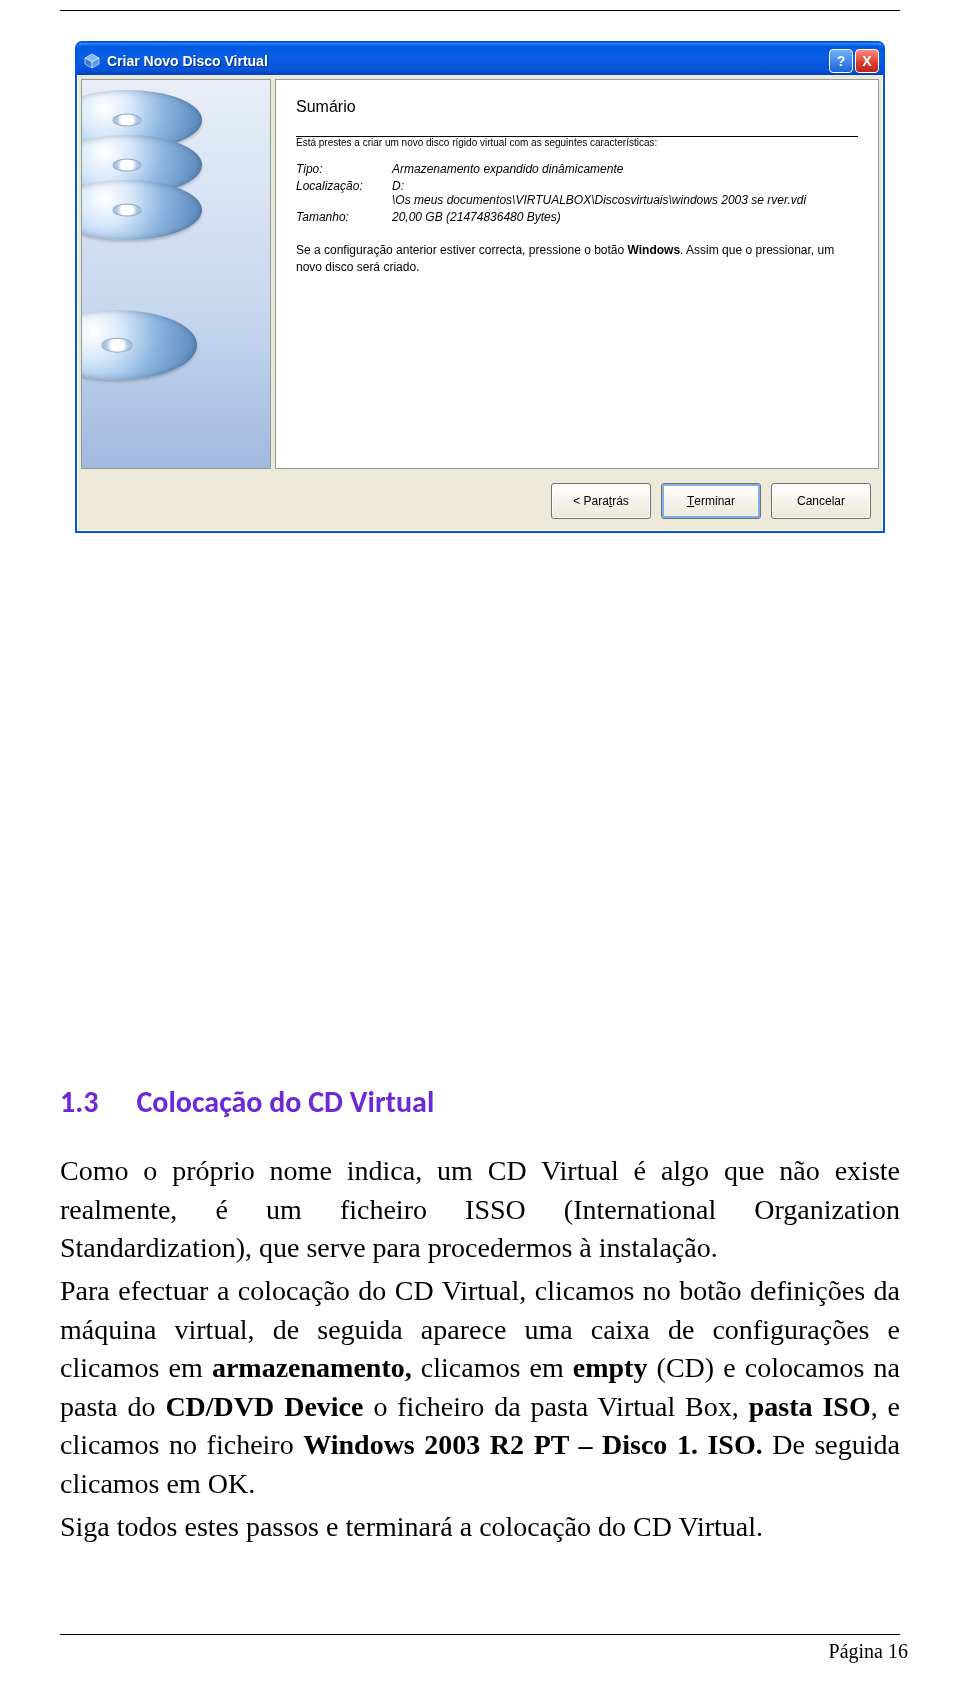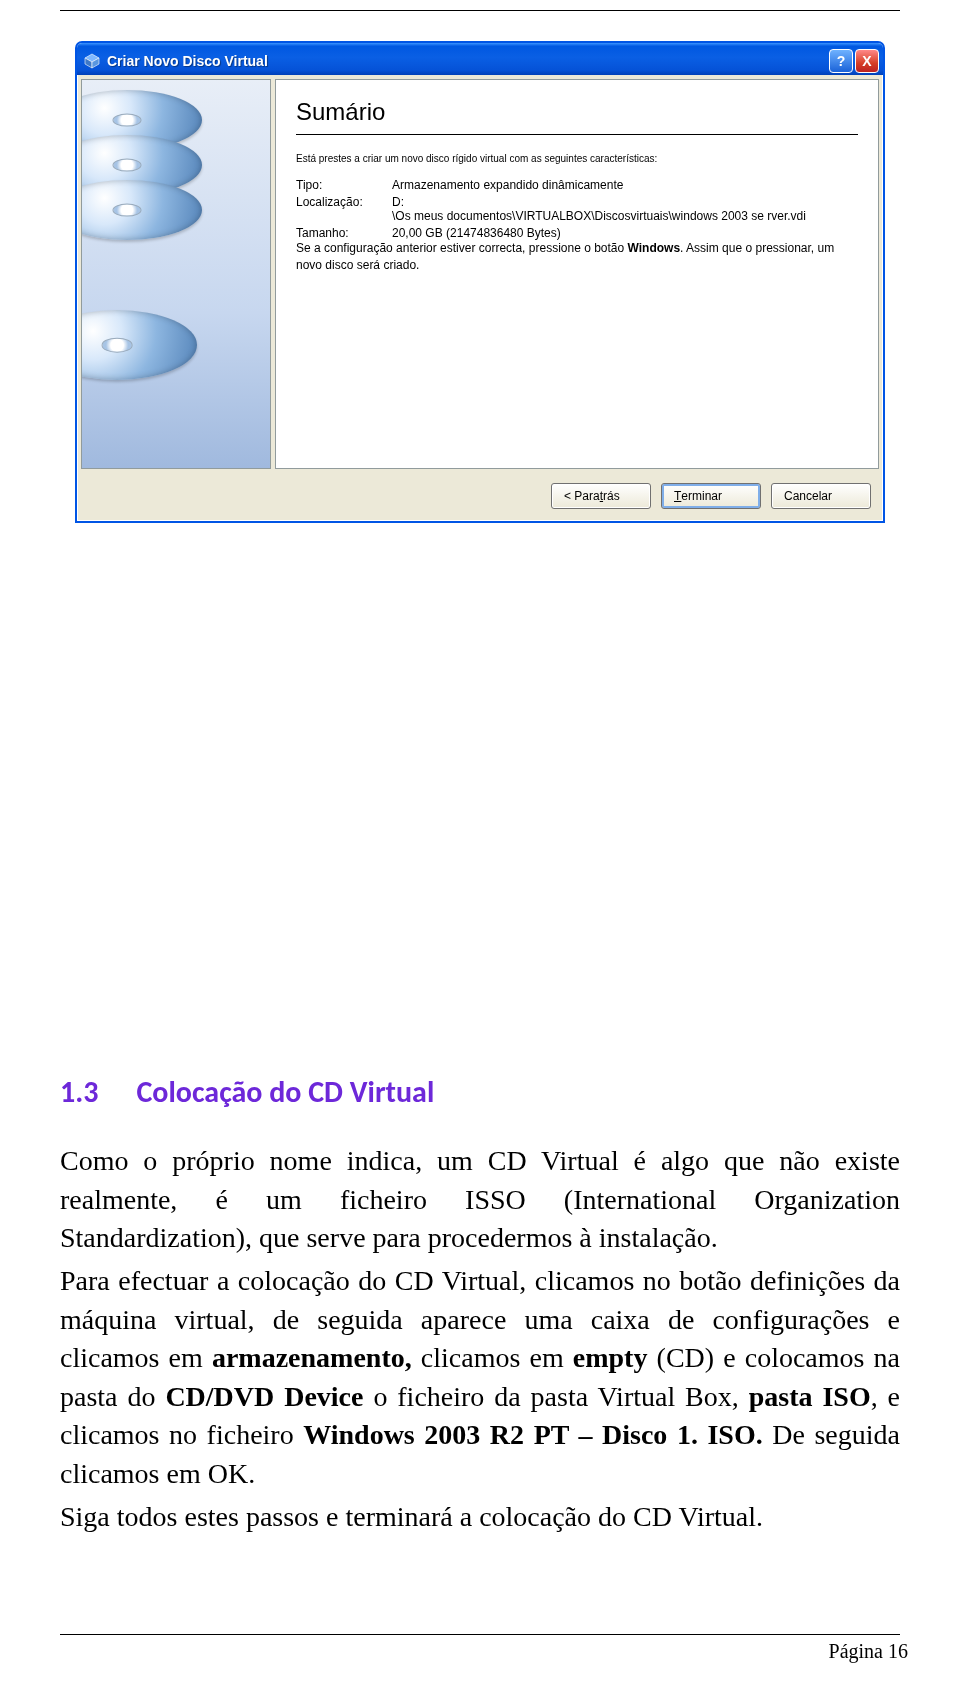--- a/index.html
+++ b/index.html
@@ -99,49 +99,50 @@
   .right-pane {
     flex:1;
     background:#fff;
     border:1px solid #919b9c;
     margin:2px;
     padding:18px 20px 10px 20px;
     height:390px;
   }
   .sumario {
     font-family:Tahoma,sans-serif;
-    font-size:24px;
+    font-size:16px;
     font-weight:normal;
     border-bottom:1px solid #000;
-    margin-bottom:18px;
-    padding-bottom:8px;
+    padding-bottom:20px;
   }
   .intro { font-size:10px; margin-bottom:14px; }
   .kvgrid {
     display:grid;
     grid-template-columns:90px 1fr;
     gap:3px 6px;
     font-size:12px;
+    margin-bottom:18px;
+    font-style:italic;
   }
   .footnote { font-size:12px; line-height:1.4; }
   .dlg-footer {
     display:flex;
     justify-content:flex-end;
     padding:10px 12px 12px 12px;
     gap:10px;
   }
   .winbtn {
     min-width:100px;
-    height:26px;
+    height:36px;
     background:linear-gradient(to bottom,#fff,#ece9d8);
     border:1px solid #707070;
     border-radius:3px;
     font-family:Tahoma,sans-serif;
     font-size:12px;
-    display:flex;align-items:center;
+    display:flex;align-items:center;justify-content:center;
     padding:0 12px;
     box-shadow:0 0 0 1px #fff inset;
   }
   .winbtn.default { box-shadow:0 0 0 2px #7faee9 inset; }
   .ul { text-decoration:underline; }
 
   
   .sec-heading {
     font-family: Calibri, Arial, sans-serif;
     font-size: 30px;

